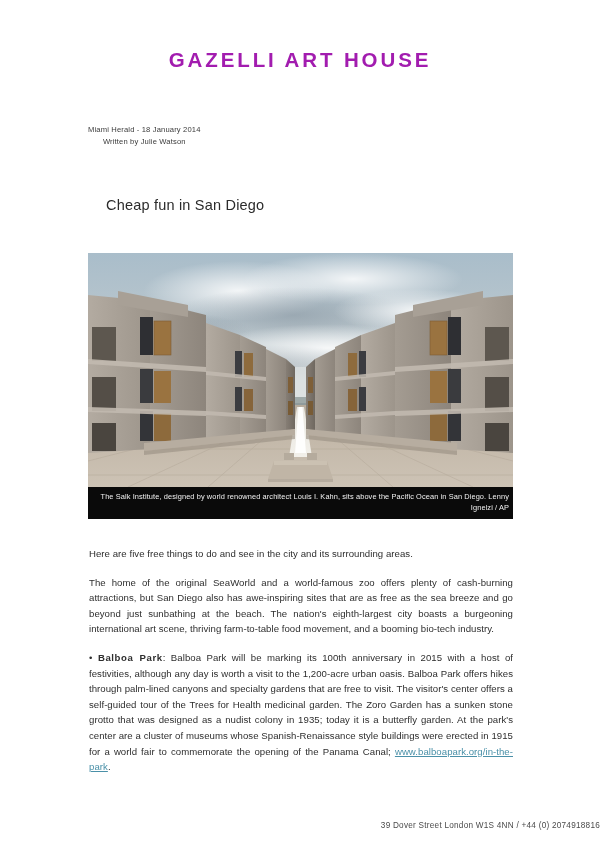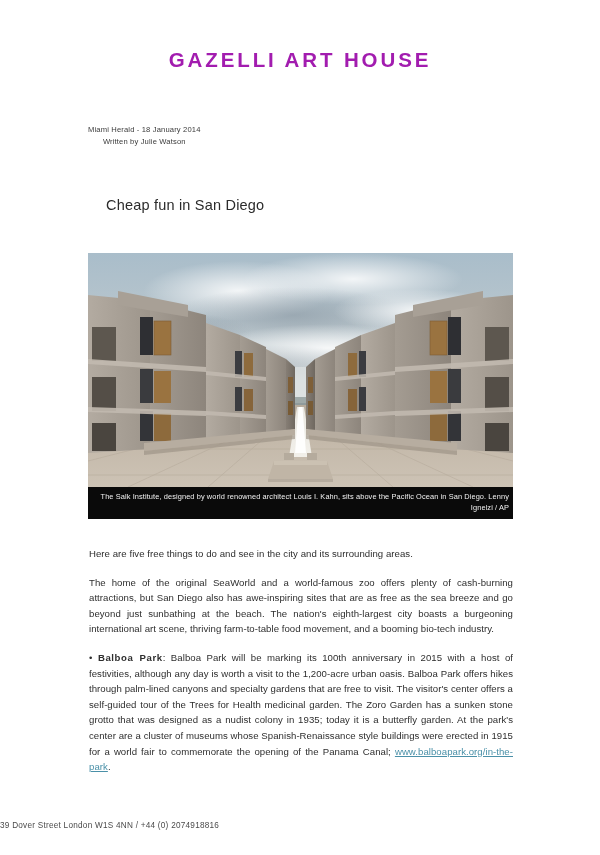--- a/index.html
+++ b/index.html
@@ -115,21 +115,21 @@
     color: #4a90a8;
     text-decoration: underline;
   }
 
   
   .footer {
     position: absolute;
     bottom: 22px;
     left: 0;
     width: 600px;
-    text-align: left;
+    text-align: right;
     color: #4a4a4a;
   }
   .footer-line {
     font-size: 8.2px;
     line-height: 14px;
     letter-spacing: 0.25px;
     white-space: nowrap;
   }
 </style>
 </head>

